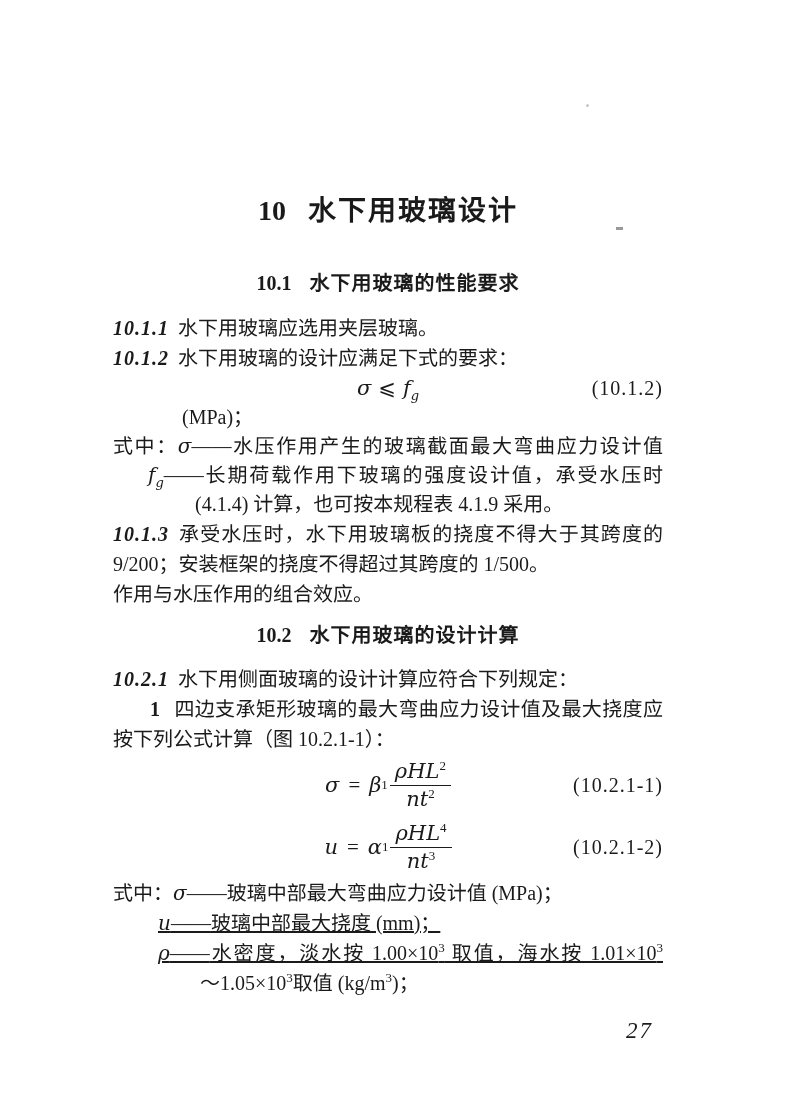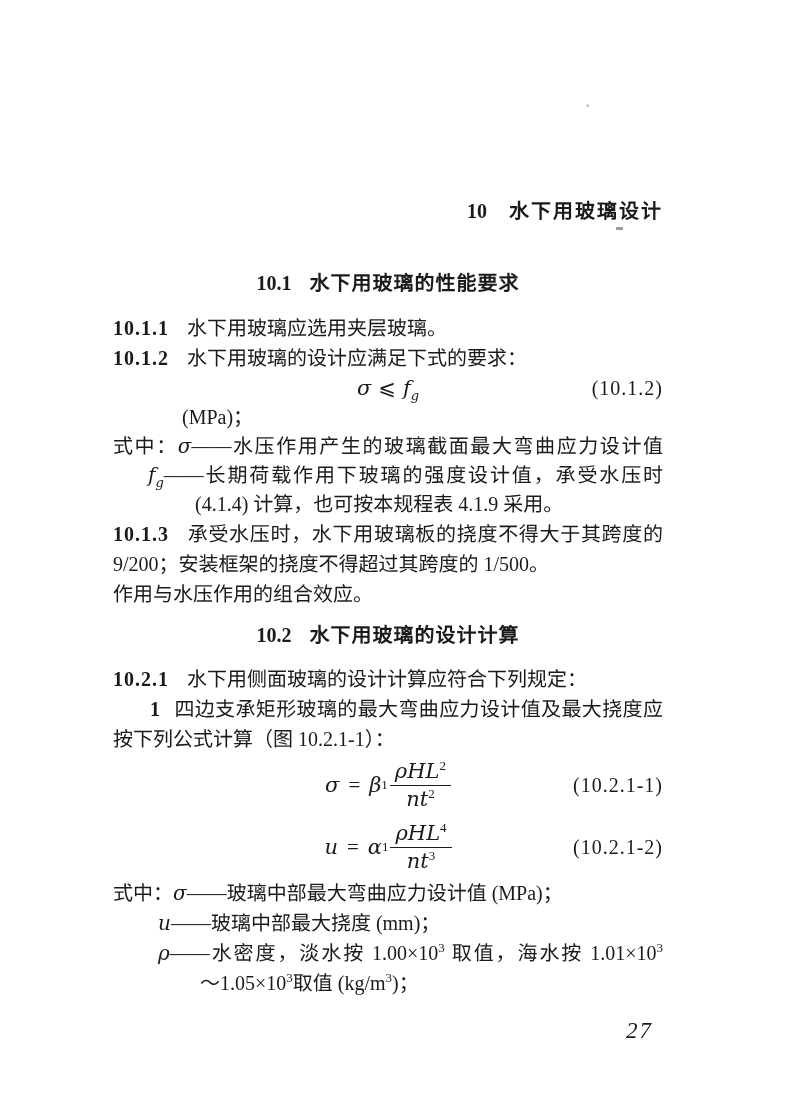--- a/index.html
+++ b/index.html
@@ -1,30 +1,30 @@
 <!DOCTYPE html>
 <html lang="zh-CN"><head>
 <meta charset="utf-8">
 <style>
   html,body{margin:0;padding:0;background:#fff;}
   .page{position:relative;width:800px;height:1120px;background:#ffffff;overflow:hidden;
         font-family:"Liberation Serif","DejaVu Serif",serif;color:#1a1a1a;}
   .content{position:absolute;left:113px;top:195px;width:550px;}
-  .doc-title{font-size:20px;font-weight:bold;text-align:right;line-height:32px;letter-spacing:2px;}
+  .doc-title{font-size:28px;font-weight:bold;text-align:center;line-height:32px;letter-spacing:2px;}
   .doc-title .tnum{margin-right:22px;letter-spacing:0;}
   .sec-head{font-size:20px;font-weight:bold;text-align:center;line-height:24px;
             font-family:"Liberation Sans","DejaVu Sans",sans-serif;letter-spacing:1px;}
   .sec-head .snum{margin-right:18px;letter-spacing:0;font-family:"Liberation Serif",serif;}
   .mt34{margin-top:44px;} .mt18{margin-top:18px;} .mt14{margin-top:14px;} .mt17{margin-top:17px;}
   .line{font-size:20px;line-height:30px;}
   .lh29{line-height:29px;}
   .j{text-align:justify;text-align-last:justify;}
-  .cnum{font-weight:bold;letter-spacing:1px;margin-right:18px;white-space:nowrap;}
+  .cnum{font-weight:bold;letter-spacing:1px;margin-right:9px;white-space:nowrap;font-style:italic;}
   .inum{font-weight:bold;margin-right:14px;}
-  .pad35{padding-left:35px;} .pad37{padding-left:37px;} .pad45{padding-left:45px;}
+  .pad35{padding-left:35px;} .pad37{padding-left:37px;} .pad45{padding-left:45px;text-decoration:underline;}
   .pad69{padding-left:69px;} .pad82{padding-left:82px;} .pad87{padding-left:87px;}
   .mvar{font-style:italic;font-family:"DejaVu Serif","Liberation Serif",serif;}
   sub{font-size:13px;line-height:0;} sup{font-size:13px;line-height:0;}
   .eq-row{position:relative;height:30px;font-size:21px;line-height:30px;text-align:center;}
   .eq-row .mrel{margin:0 7px;}
   .eqno{position:absolute;right:0;top:50%;transform:translateY(-50%);
         font-size:20px;font-style:normal;letter-spacing:1px;white-space:nowrap;}
   .eq-frac-row{position:relative;height:62px;font-size:21px;display:flex;align-items:center;justify-content:center;}
   .meq{margin:0 9px;}
   .frac{display:inline-block;text-align:center;vertical-align:middle;margin-left:2px;}

